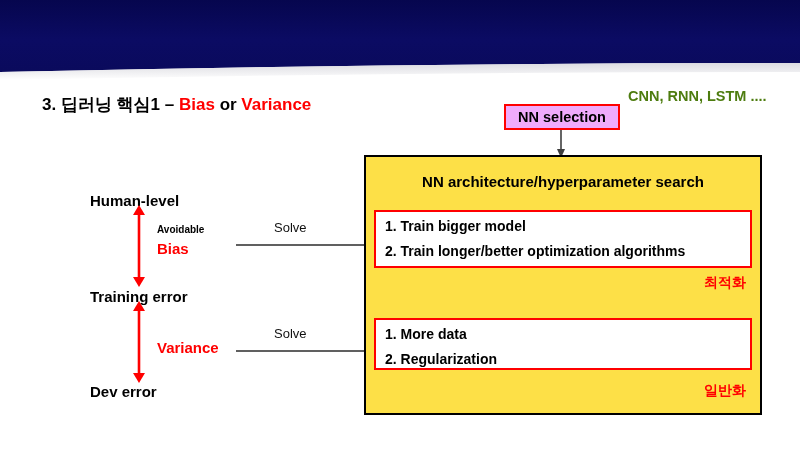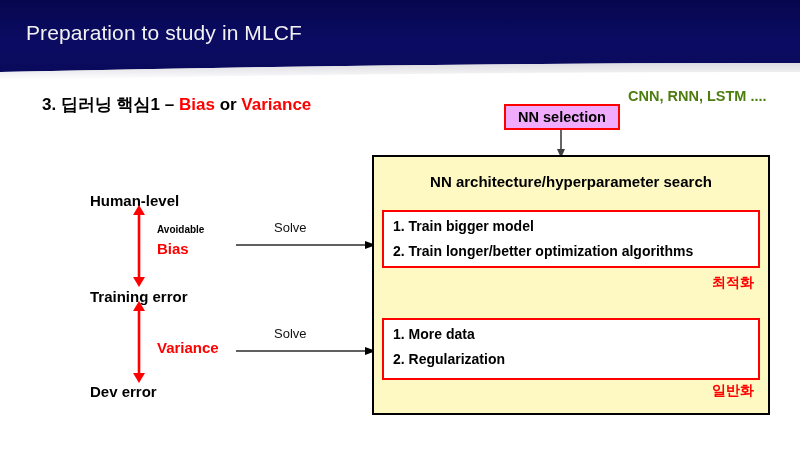--- a/index.html
+++ b/index.html
@@ -152,26 +152,26 @@
   }
   .solve-arrow {
     position: absolute;
     left: 0;
     top: 17px;
   }
 
   
   #main-box {
     position: absolute;
-    left: 372px;
+    left: 364px;
     top: 155px;
     width: 398px;
     height: 260px;
     border: 2.5px solid #000000;
-    background: #fef9c3;
+    background: #fde047;
     box-sizing: border-box;
   }
   #main-box-title {
     position: absolute;
     left: 0;
     top: 16px;
     width: 100%;
     text-align: center;
     font-size: 15px;
     font-weight: bold;
@@ -180,21 +180,21 @@
 
   .inner-red-box {
     position: absolute;
     left: 8px;
     width: 378px;
     border: 2.5px solid #ff0000;
     background: #ffffff;
     box-sizing: border-box;
   }
   #opt-box { top: 53px; height: 58px; }
-  #gen-box { top: 161px; height: 62px; text-align: right; }
+  #gen-box { top: 161px; height: 52px; text-align: right; }
 
   .step-line {
     position: absolute;
     left: 9px;
     font-size: 14px;
     font-weight: bold;
     color: #000000;
     white-space: nowrap;
   }
   .step-1 { top: 6px; }
@@ -227,21 +227,20 @@
         <linearGradient id="shadowGrad" x1="0" y1="0" x2="0" y2="1">
           <stop offset="0%" stop-color="#d8d8de"></stop>
           <stop offset="100%" stop-color="#ffffff"></stop>
         </linearGradient>
       </defs>
       <path d="M0,0 L800,0 L800,63 Q400,63 0,72 Z" fill="url(#hdrGrad)"></path>
       <path d="M0,72 Q400,63 800,63 L800,72 Q400,72 0,80 Z" fill="url(#shadowGrad)" opacity="0.9"></path>
     </svg>
   </div>
 
-  <div id="slide-title">Preparation to study in MLCF</div>
 
   <div id="subtitle"><span>3. 딥러닝 핵심1 – </span><span class="accent">Bias</span><span> or </span><span class="accent">Variance</span></div>
 
   <div id="cnn-note">CNN, RNN, LSTM ....</div>
 
   <div id="nn-selection-box">
     <span>NN selection</span>
   </div>
 
   <div id="nn-connector">

